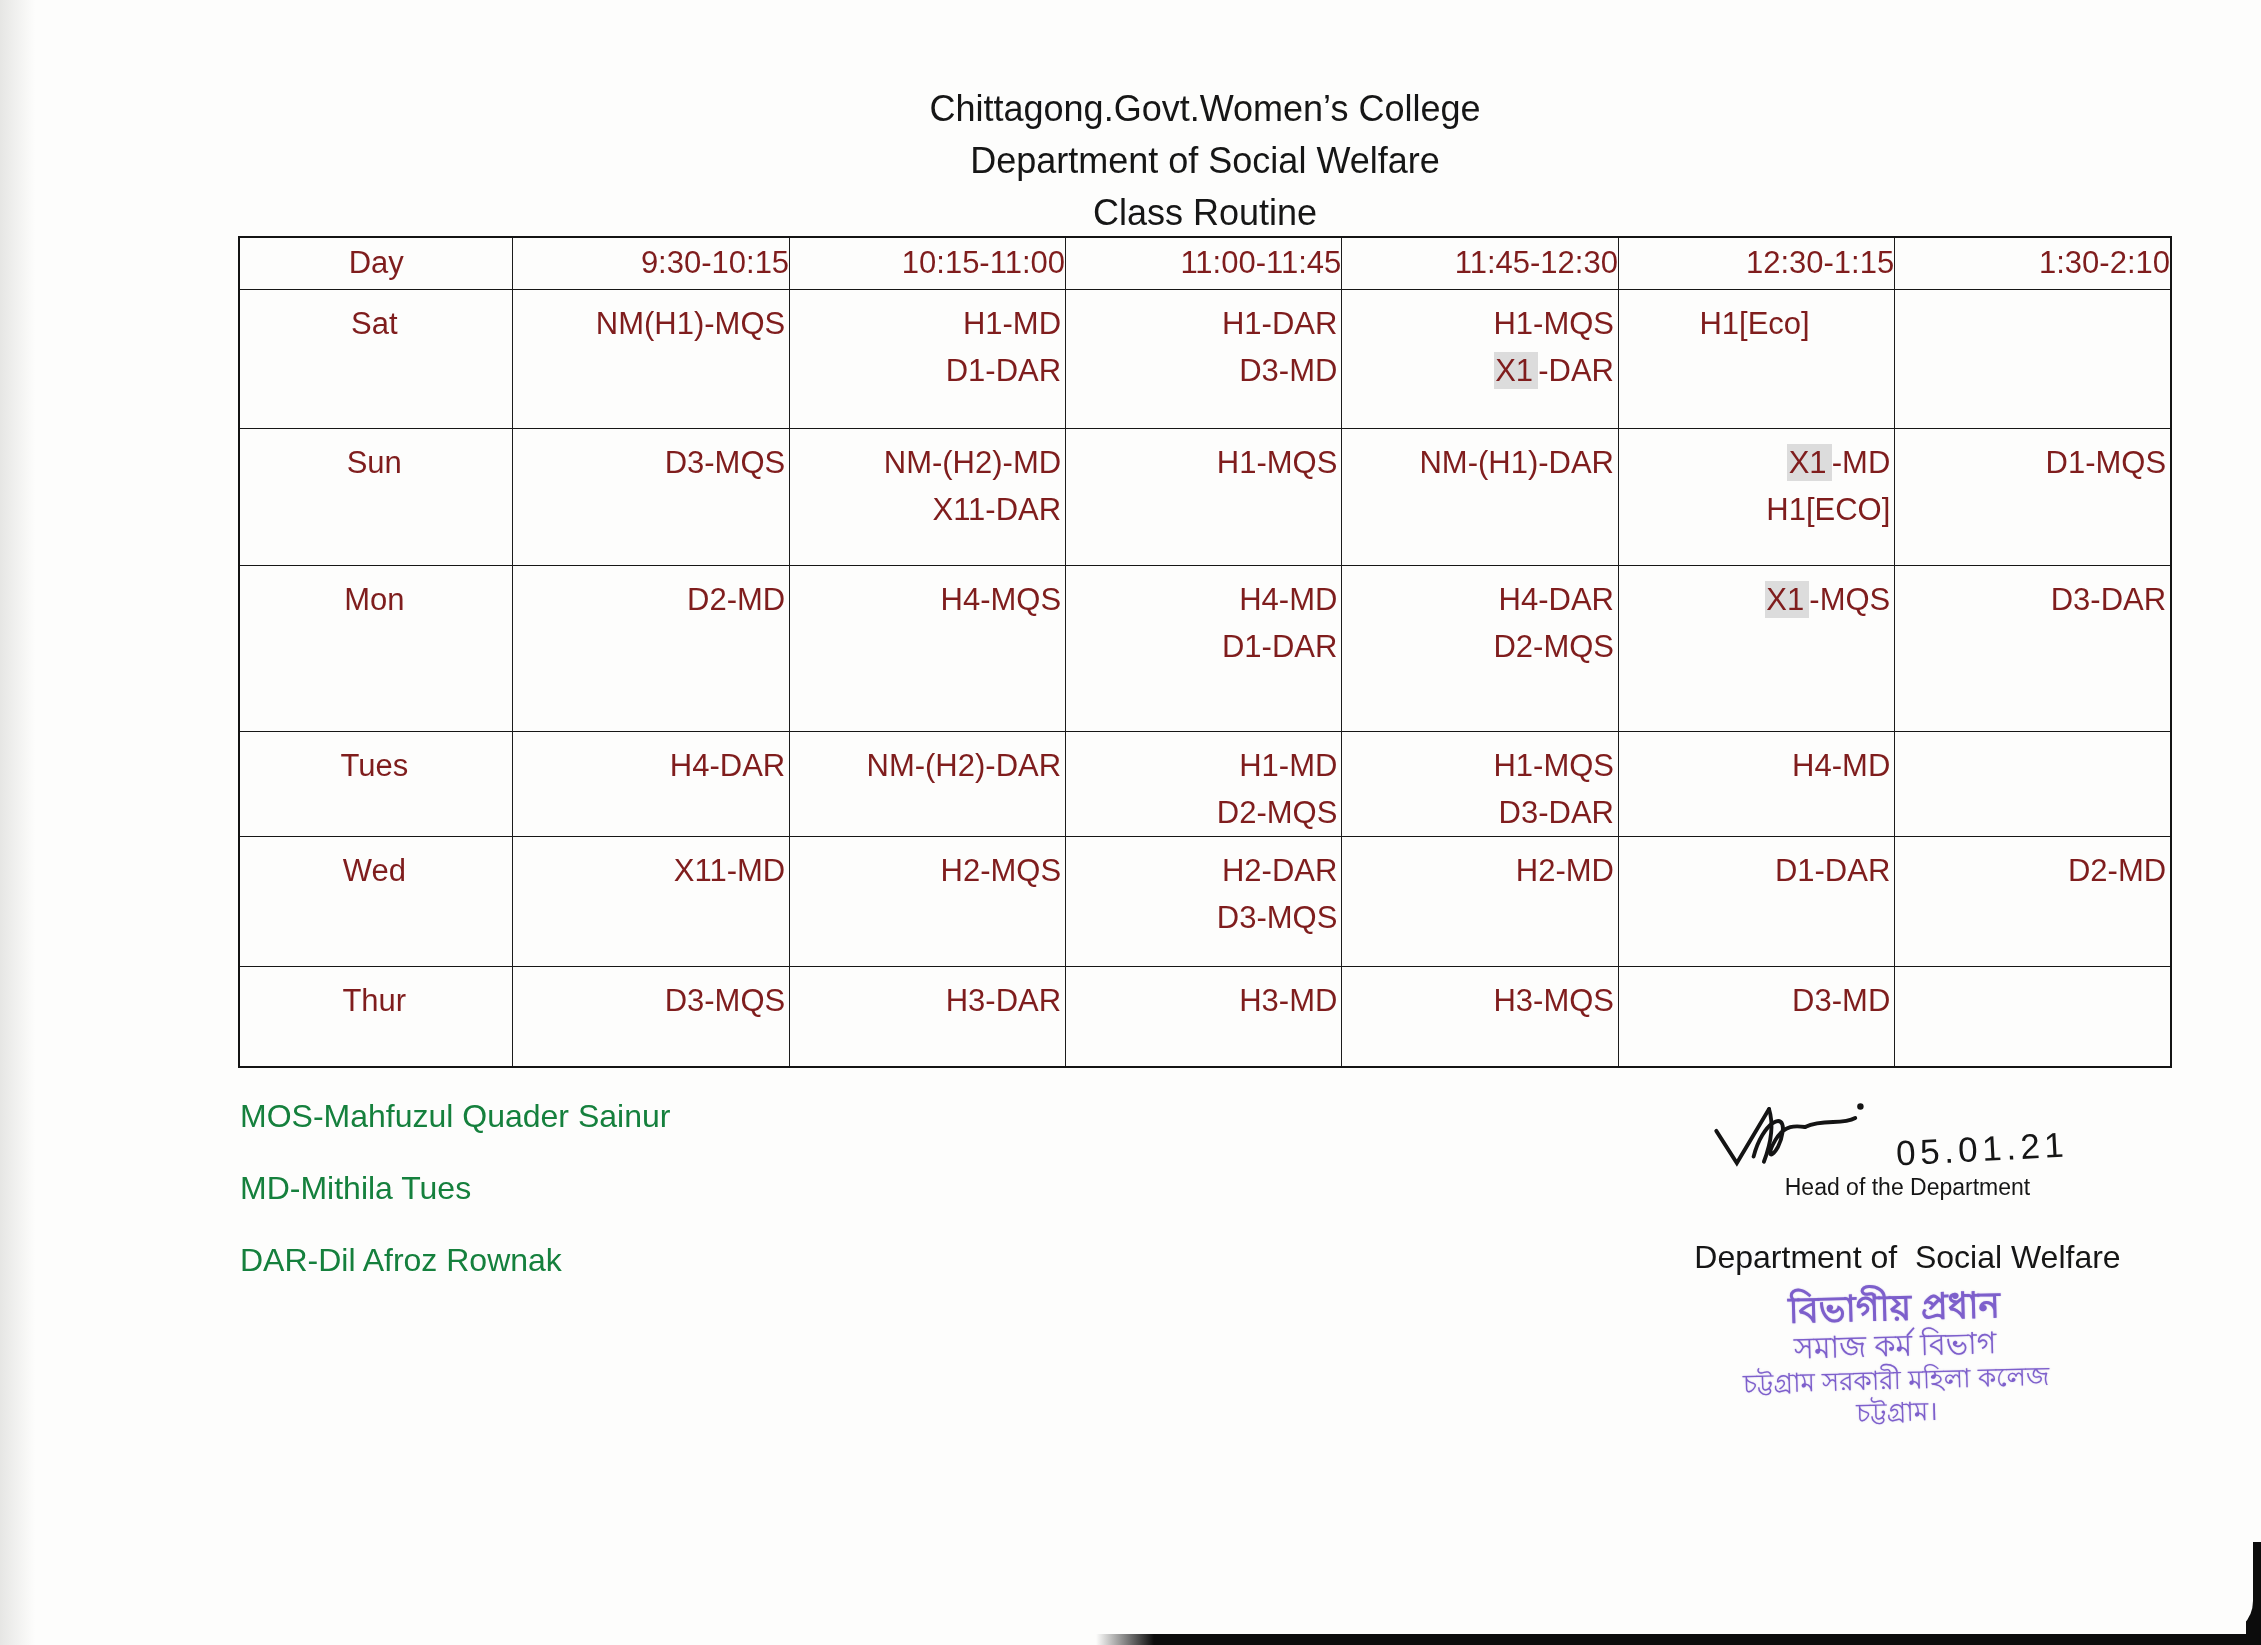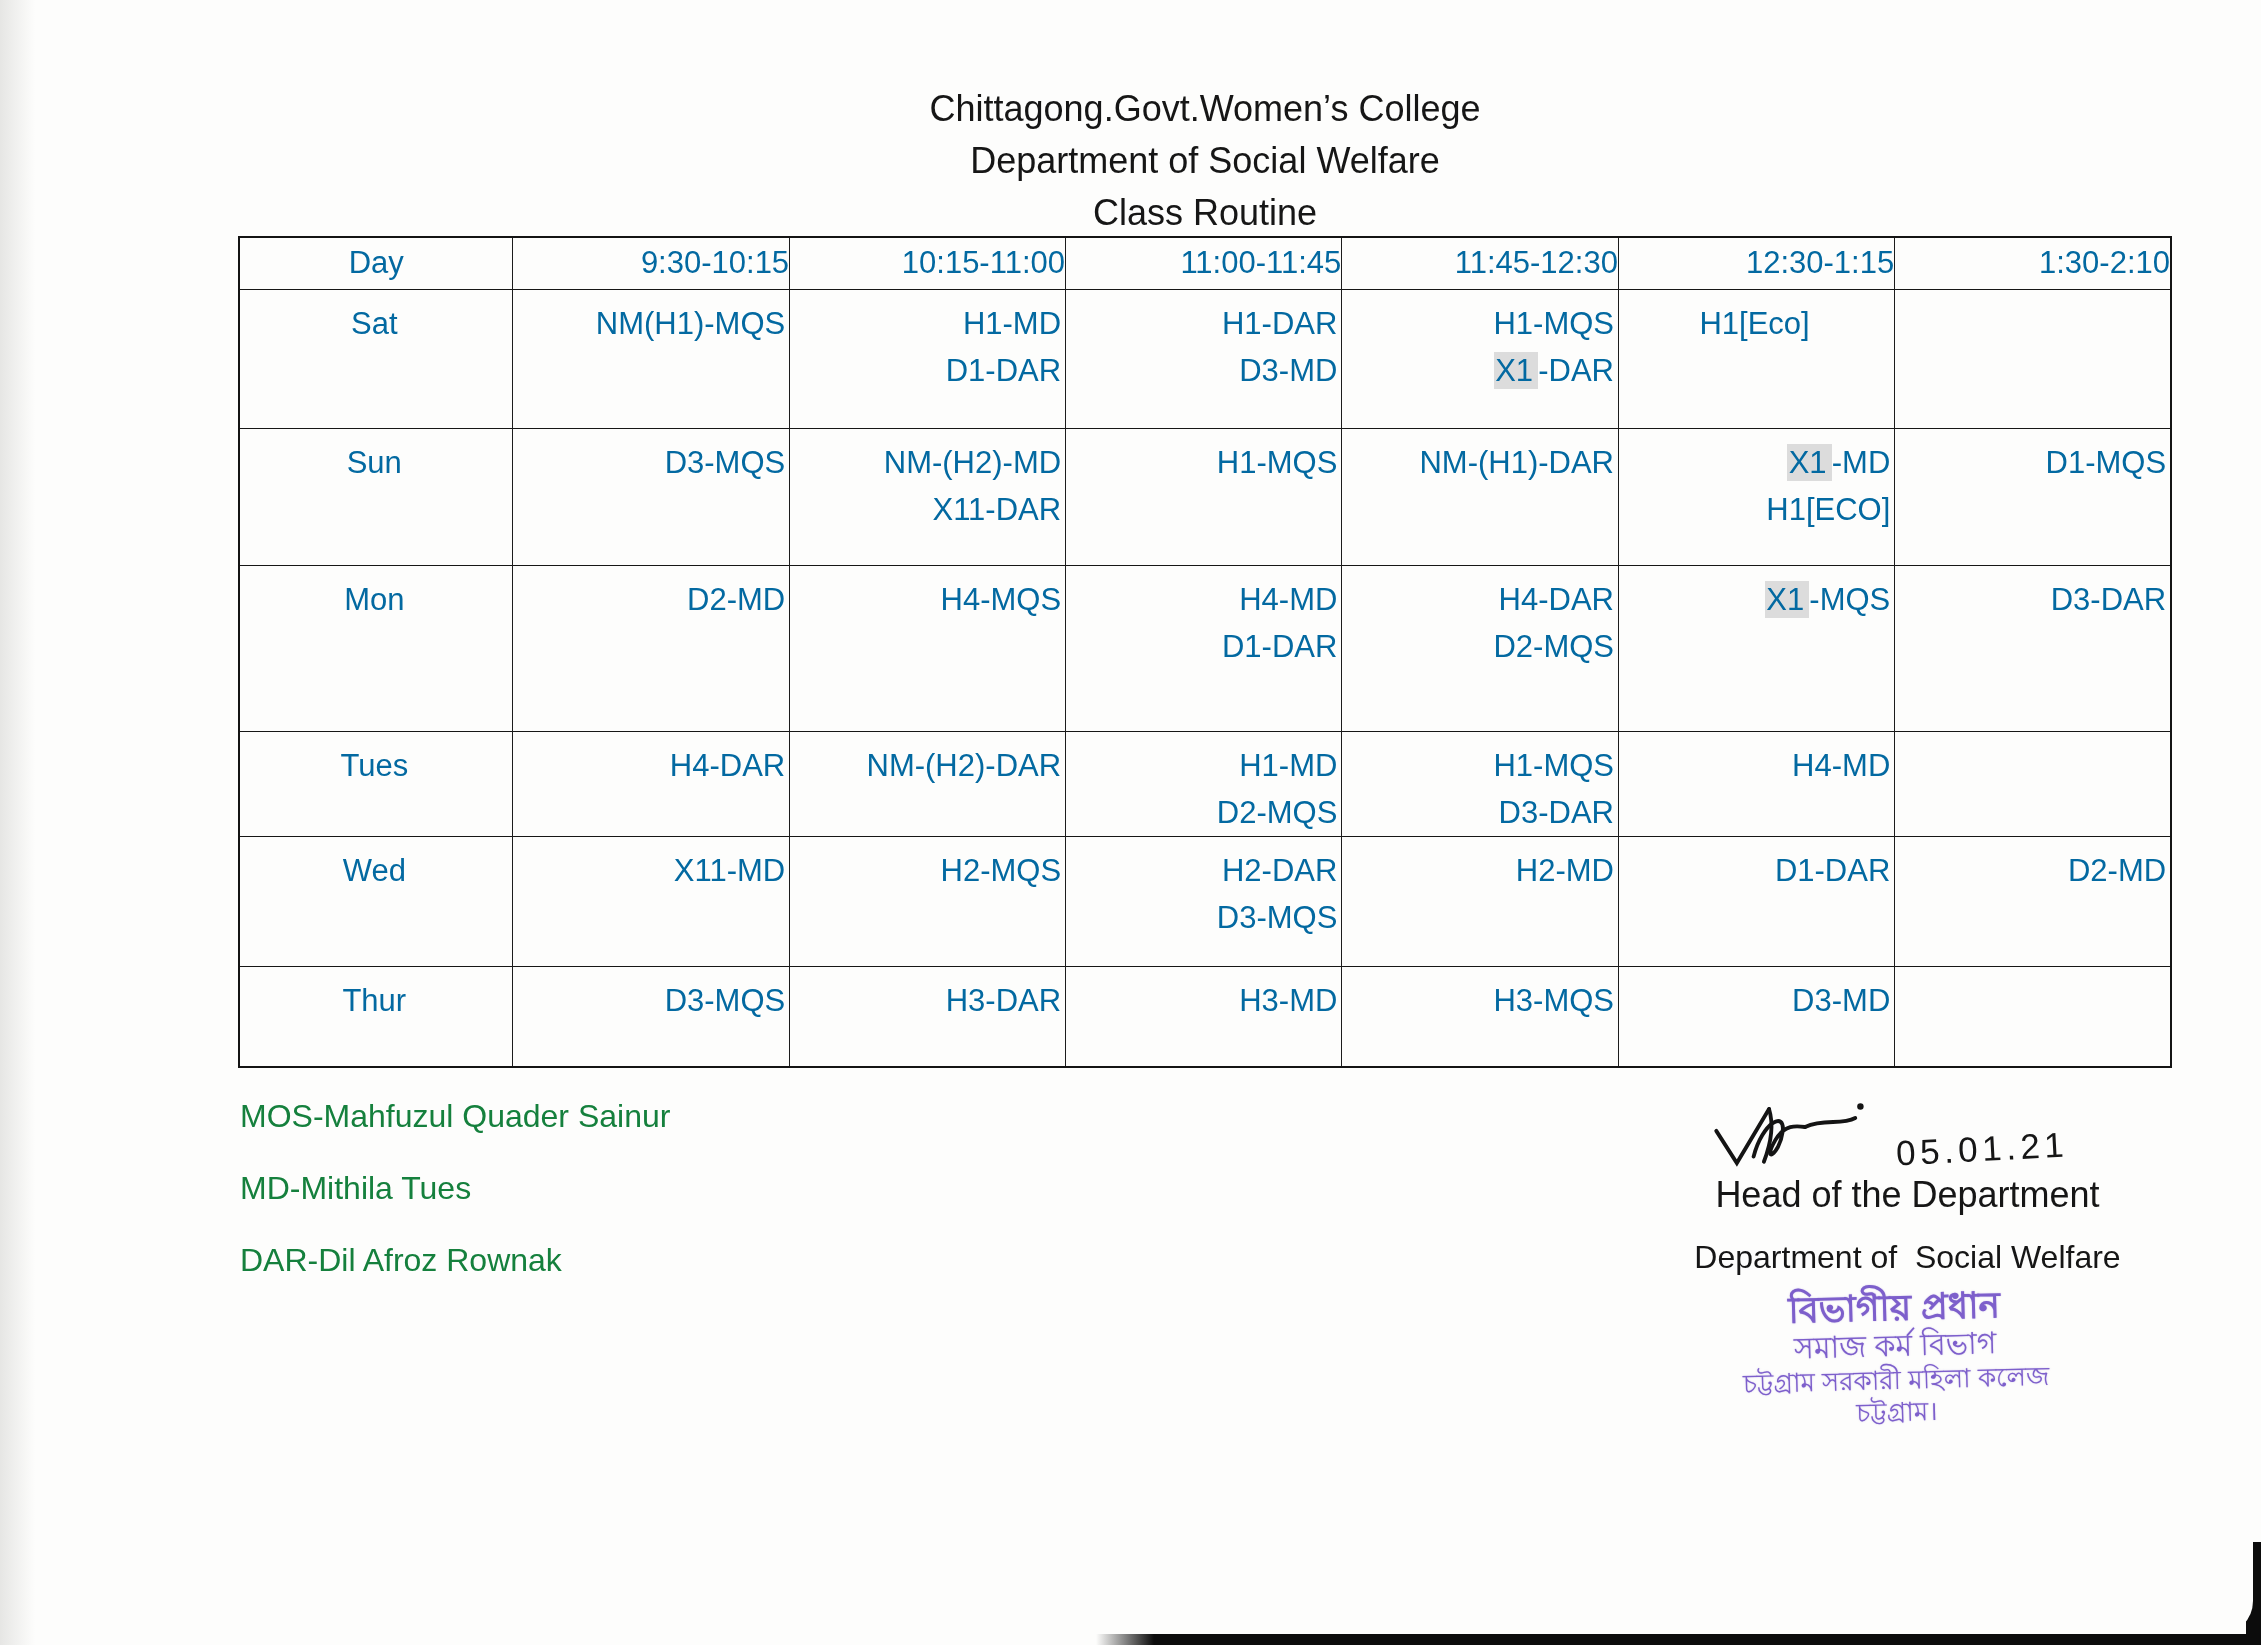--- a/index.html
+++ b/index.html
@@ -17,21 +17,21 @@
   }
   
   .title{
     position:absolute;left:238px;top:83px;width:1934px;
     text-align:center;font-size:36px;line-height:52px;color:#161616;
   }
   
   table.routine{
     position:absolute;left:238px;top:236px;width:1934px;
     border-collapse:collapse;table-layout:fixed;
-    font-size:31px;color:#0369a1;
+    font-size:31px;color:#7f1d1d;
     border:2.6px solid #141414;
   }
   table.routine th,table.routine td{
     border-left:1.3px solid #1c1c1c;
     border-top:1.9px solid #161616;
     overflow:hidden;
   }
   table.routine thead tr{height:52px;}
   table.routine th{
     font-weight:400;vertical-align:middle;text-align:right;
@@ -50,21 +50,21 @@
   .legend .legend-item{margin-bottom:37px;line-height:35px;}
   
   .sig-svg{position:absolute;left:1707px;top:1100px;}
   .sig-date{
     position:absolute;left:1896px;top:1129px;
     font-size:35px;letter-spacing:4.5px;color:#161616;
     transform:rotate(-3deg);
   }
   .sig-title{
     position:absolute;left:1682px;top:1174px;width:451px;
-    text-align:center;font-size:36px;color:#161616;
+    text-align:center;font-size:23px;color:#161616;
   }
   .sig-sub{
     position:absolute;left:1637px;top:1239px;width:541px;
     text-align:center;font-size:32px;color:#161616;white-space:pre;
   }
   .stamp{
     position:absolute;left:1715px;top:1287px;width:361px;
     text-align:center;transform:rotate(-1.5deg);
     text-shadow:0 0 1.3px rgba(125,95,205,.55);
   }

